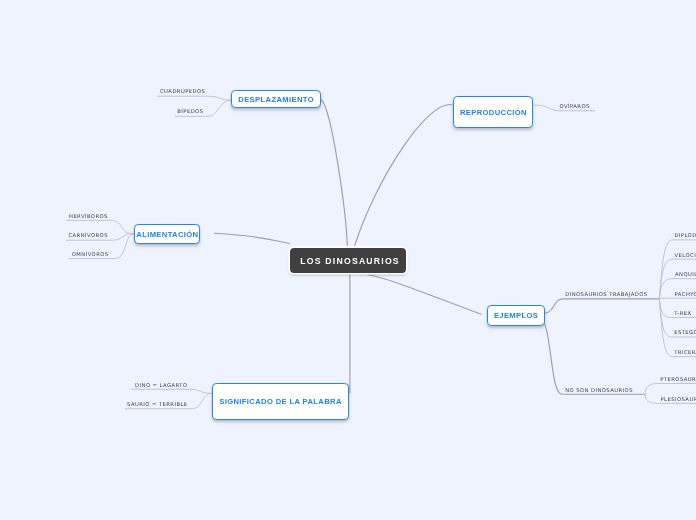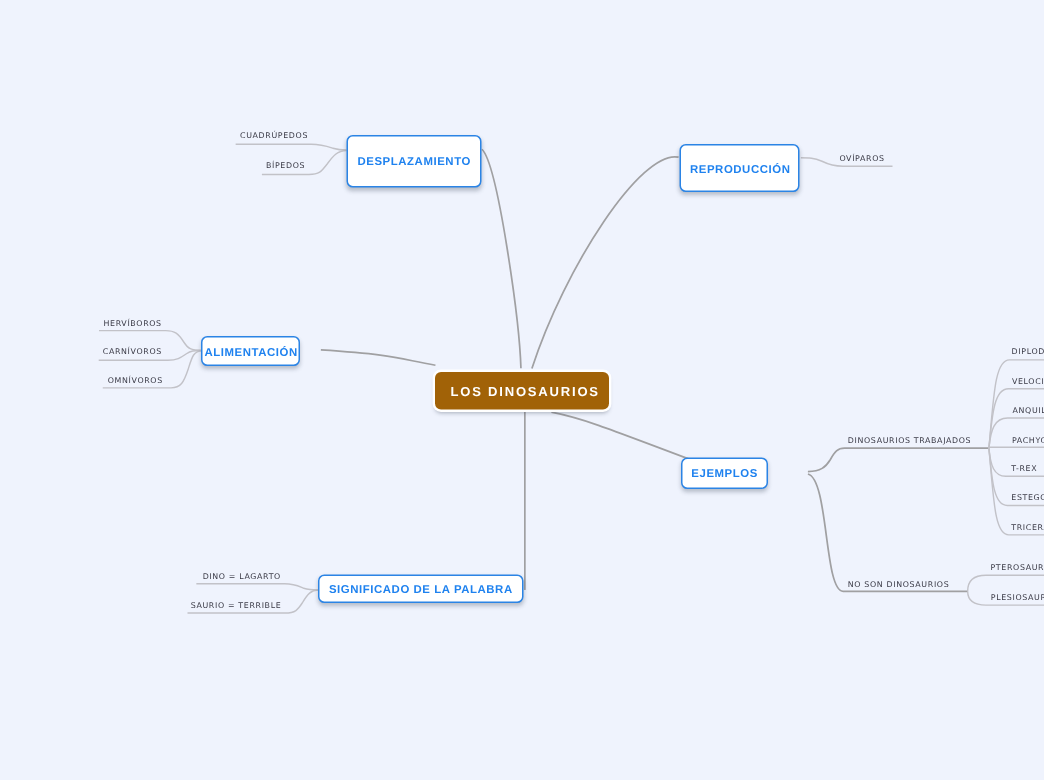--- a/index.html
+++ b/index.html
@@ -7,21 +7,21 @@
   body{width:696px;height:520px;background:#eff3fd;overflow:hidden;
        font-family:"Liberation Sans", sans-serif;
        -webkit-font-smoothing:antialiased;}
   #stage{position:relative;width:696px;height:520px;background:#eff3fd;overflow:hidden;}
   svg#links{position:absolute;left:0;top:0;width:696px;height:520px;}
   svg#links path{fill:none;stroke-linecap:butt;stroke-linejoin:round;}
   svg#links path.main{stroke:#a0a0a2;stroke-width:1.15;}
   svg#links path.leaf{stroke:#c2c2c8;stroke-width:0.95;}
   .node{position:absolute;box-sizing:border-box;display:flex;align-items:center;
         justify-content:center;white-space:nowrap;}
-  .root-node{background:#a16207;color:#fff;border-radius:4px;font-weight:bold;
+  .root-node{background:#404040;color:#fff;border-radius:4px;font-weight:bold;
         font-size:8.7px;letter-spacing:1.2px;text-indent:3.4px;padding-top:0.5px;
         box-shadow:0 0 0 1.6px #ffffff,0 2px 3px rgba(60,70,90,.40);}
   .branch-node{background:#fff;border:1.75px solid #2b84e5;border-radius:4.2px;color:#1f82ef;
         font-weight:bold;font-size:7.6px;letter-spacing:0.38px;text-indent:0.38px;padding-top:1px;
         box-shadow:0 2px 3px rgba(60,70,90,.32);}
   .leaf{position:absolute;font-size:5.25px;color:#3b3b47;letter-spacing:0.43px;
         font-family:"DejaVu Sans", sans-serif;
         white-space:nowrap;font-weight:400;line-height:6px;}
 </style>
 </head>
@@ -49,25 +49,25 @@
     <path class="leaf" d="M 659.3,298.8 C 660.41,286.34 663.05,278.70 671.8,278.7 L 696,278.7"></path>
     <path class="leaf" d="M 659.3,298.2 L 696,298.2"></path>
     <path class="leaf" d="M 659.3,298.8 C 660.33,310.39 662.66,317.50 670.5,317.5 L 696,317.5"></path>
     <path class="leaf" d="M 659.3,298.8 C 661.40,322.48 662.96,337.00 671.5,337.0 L 696,337.0"></path>
     <path class="leaf" d="M 659.3,298.8 C 662.48,334.64 663.26,356.60 672.5,356.6 L 696,356.6"></path>
     <path class="leaf" d="M 645.1,394.2 C 645.1,388.5 648,383.5 657.3,383.5 L 696,383.5"></path>
     <path class="leaf" d="M 645.1,394.2 C 645.1,399.5 648,403.4 657.3,403.4 L 696,403.4"></path>
   </svg>
 
   <div class="node root-node" style="left:290.3px;top:248.1px;width:116.2px;height:25.3px">LOS DINOSAURIOS</div>
-  <div class="node branch-node" style="left:231.1px;top:89.8px;width:89.7px;height:35px">DESPLAZAMIENTO</div>
+  <div class="node branch-node" style="left:231.1px;top:89.8px;width:89.7px;height:18px">DESPLAZAMIENTO</div>
   <div class="node branch-node" style="left:453.1px;top:95.5px;width:80.4px;height:32px">REPRODUCCIÓN</div>
   <div class="node branch-node" style="left:134.2px;top:223.7px;width:66px;height:20.1px">ALIMENTACIÓN</div>
-  <div class="node branch-node" style="left:454px;top:305.1px;width:57.8px;height:20.6px">EJEMPLOS</div>
-  <div class="node branch-node" style="left:212.1px;top:382.9px;width:136.5px;height:19px">SIGNIFICADO DE LA PALABRA</div>
+  <div class="node branch-node" style="left:487px;top:305.1px;width:57.8px;height:20.6px">EJEMPLOS</div>
+  <div class="node branch-node" style="left:212.1px;top:382.9px;width:136.5px;height:37px">SIGNIFICADO DE LA PALABRA</div>
   <span class="leaf" style="left:160px;top:88.1px">CUADRÚPEDOS</span>
   <span class="leaf" style="left:177.3px;top:108.4px">BÍPEDOS</span>
   <span class="leaf" style="left:559.6px;top:103.1px">OVÍPAROS</span>
   <span class="leaf" style="left:69px;top:212.7px">HERVÍBOROS</span>
   <span class="leaf" style="left:68.5px;top:232.2px">CARNÍVOROS</span>
   <span class="leaf" style="left:71.8px;top:251.2px">OMNÍVOROS</span>
   <span class="leaf" style="left:565.2px;top:291.1px">DINOSAURIOS TRABAJADOS</span>
   <span class="leaf" style="left:565.2px;top:386.5px">NO SON DINOSAURIOS</span>
   <span class="leaf" style="left:135.1px;top:381.5px">DINO = LAGARTO</span>
   <span class="leaf" style="left:127.1px;top:401px">SAURIO = TERRIBLE</span>

